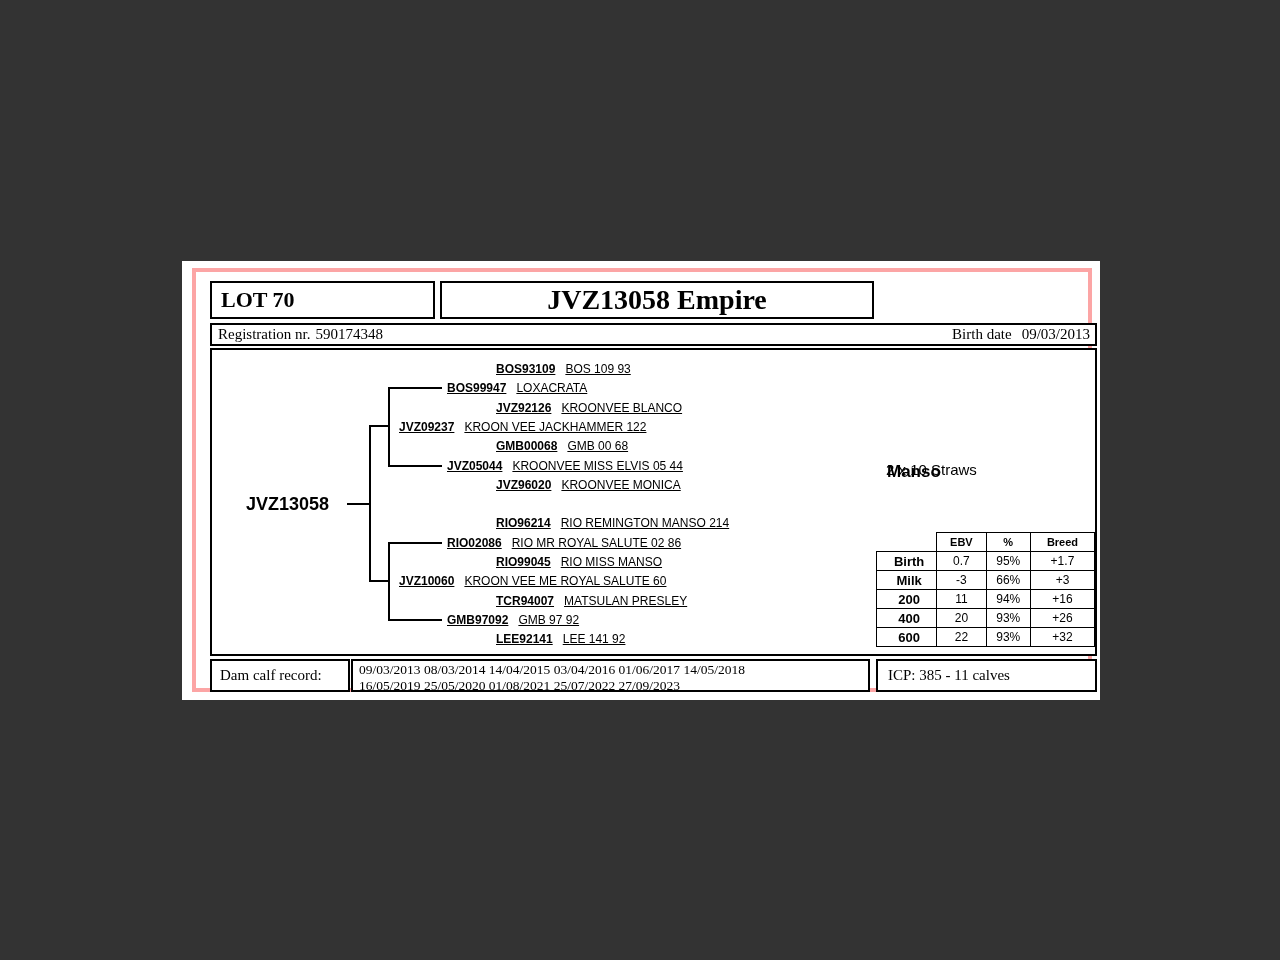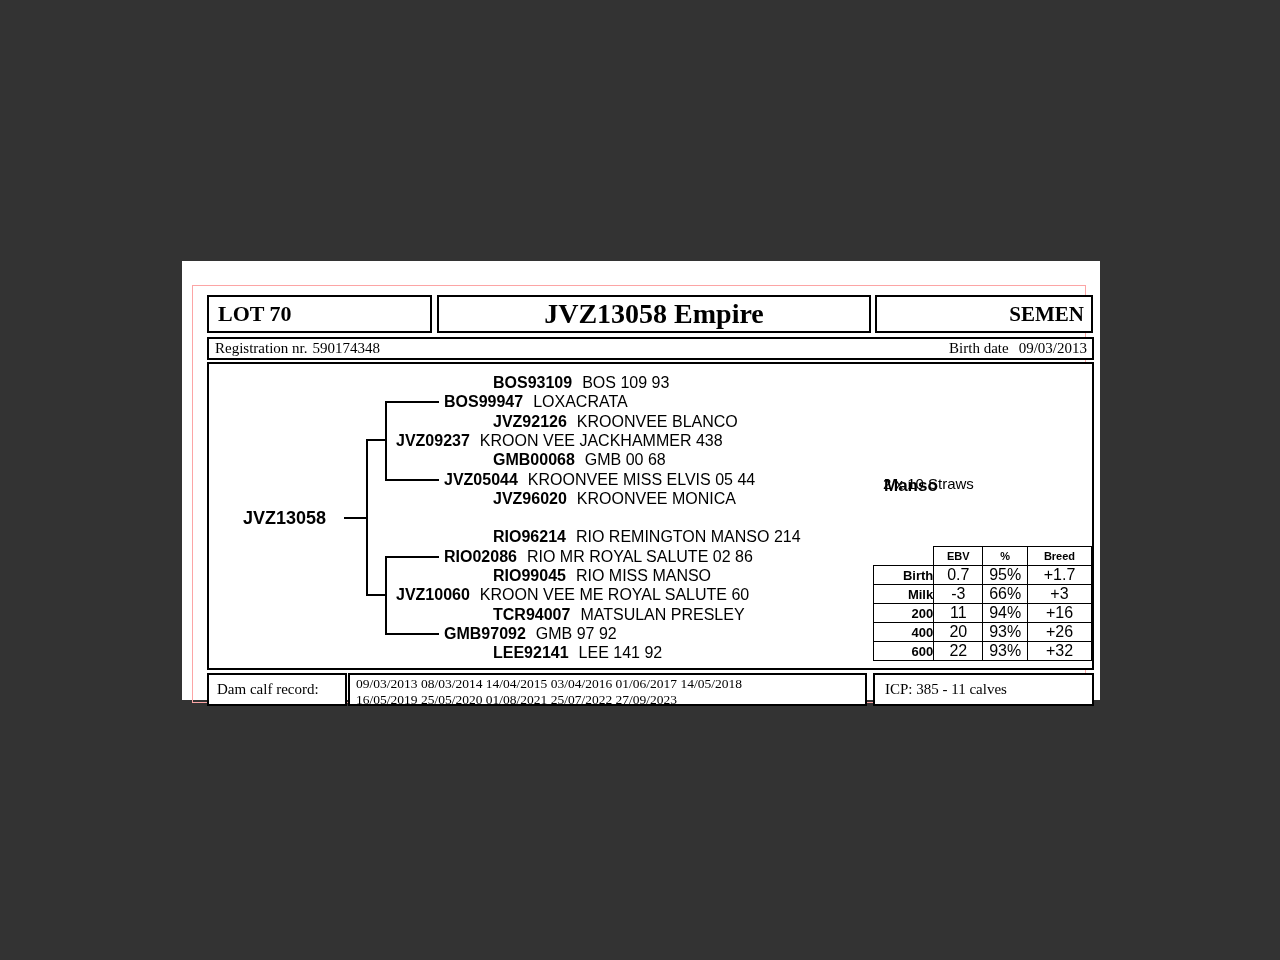--- a/index.html
+++ b/index.html
@@ -6,89 +6,86 @@
   body{
     width:1280px;height:960px;position:relative;overflow:hidden;
     background:#333333;
     font-family:"Liberation Sans",sans-serif;
   }
   .card{
     position:absolute;left:182px;top:261px;width:918px;height:439px;
     background:#ffffff;color:#000;
   }
   .frame{
-    position:absolute;left:10px;top:24px;width:892px;height:416px;
-    border:1px solid #fca5a5;
+    position:absolute;left:10px;top:7px;width:892px;height:416px;
+    border:4px solid #fca5a5;
   }
   .box{position:absolute;border:2px solid #000;box-sizing:border-box;background:#fff;}
   
   .lot-box{left:14px;top:9px;width:225px;height:38px;display:flex;align-items:center;padding-left:9px;}
   .lot-box span{font:bold 22px "Liberation Serif",serif;}
   .title-box{left:244px;top:9px;width:434px;height:38px;display:flex;align-items:center;justify-content:center;}
   .title-box span{font:bold 28px "Liberation Serif",serif;}
   .semen-box{left:682px;top:9px;width:218px;height:38px;display:flex;align-items:center;justify-content:flex-end;padding-right:7px;}
   .semen-box span{font:bold 21px "Liberation Serif",serif;}
   
   .reg-bar{left:14px;top:51px;width:887px;height:23px;display:flex;align-items:center;justify-content:space-between;
     font:15px "Liberation Serif",serif;padding:0 5px 0 6px;gap:12px;}
   .reg-right .val{margin-left:10px;}
   .reg-left .val{margin-left:5px;}
   
   .main-box{left:14px;top:76px;width:887px;height:308px;}
-  .ped-row{position:absolute;white-space:nowrap;font-size:16px;line-height:18px;}
+  .ped-row{position:absolute;white-space:nowrap;font-size:12px;line-height:18px;text-decoration:underline;}
   .ped-row .pid{font-weight:bold;}
   .ped-row .pname{margin-left:10px;}
   .ped-root{position:absolute;left:34px;top:143px;font:bold 18px "Liberation Sans",sans-serif;line-height:22px;}
   .ln{position:absolute;background:#000;}
   .breed-name{position:absolute;left:675px;top:74px;font:bold 17px "Liberation Sans",sans-serif;margin-top:38px;}
   .straws{position:absolute;left:674px;top:111px;font:15px "Liberation Sans",sans-serif;}
   
   table.ebv{position:absolute;left:664px;top:182px;border-collapse:collapse;table-layout:fixed;}
   table.ebv th,table.ebv td{border:1px solid #000;height:18px;padding:0;font-family:"Liberation Sans",sans-serif;}
   table.ebv th{font-size:11px;font-weight:bold;text-align:center;}
   table.ebv th.blank{border:none;background:transparent;}
-  table.ebv td.rowlab{font-size:13px;font-weight:bold;text-align:right;padding-left:5px;}
-  table.ebv td.val{font-size:16px;text-align:center;}
+  table.ebv td.rowlab{font-size:13px;font-weight:bold;text-align:center;padding-left:5px;}
+  table.ebv td.val{font-size:12px;text-align:center;}
   
   .dam-label-box{left:14px;top:387px;width:140px;height:33px;display:flex;align-items:center;padding-left:8px;
     font:15px "Liberation Serif",serif;}
   .dam-dates-box{left:155px;top:387px;width:519px;height:33px;padding:1px 0 16px 6px;
     font:13.5px "Liberation Serif",serif;line-height:15.5px;}
   .icp-box{left:680px;top:387px;width:221px;height:33px;display:flex;align-items:center;padding-left:10px;
     font:15px "Liberation Serif",serif;}
 </style>
 </head>
 <body>
 
 <div class="card">
   <div class="frame">
 
     <div class="box lot-box">
       <span>LOT 70</span>
     </div>
     <div class="box title-box">
       <span>JVZ13058 Empire</span>
     </div>
-    <div class="box semen-box">
-      <span>SEMEN</span>
-    </div>
 
     <div class="box reg-bar">
       <span class="reg-left"><span>Registration nr.</span><span class="val">590174348</span></span>
       <span class="reg-right"><span>Birth date</span><span class="val">09/03/2013</span></span>
     </div>
 
     <div class="box main-box">
 
       <div class="ped-root">JVZ13058</div>
 
       <div class="ped-row" style="left:284px;top:10px"><span class="pid">BOS93109</span><span class="pname">BOS 109 93</span></div>
       <div class="ped-row" style="left:235px;top:29px"><span class="pid">BOS99947</span><span class="pname">LOXACRATA</span></div>
       <div class="ped-row" style="left:284px;top:49px"><span class="pid">JVZ92126</span><span class="pname">KROONVEE BLANCO</span></div>
-      <div class="ped-row" style="left:187px;top:68px"><span class="pid">JVZ09237</span><span class="pname">KROON VEE JACKHAMMER 438</span></div>
+      <div class="ped-row" style="left:187px;top:68px"><span class="pid">JVZ09237</span><span class="pname">KROON VEE JACKHAMMER 122</span></div>
       <div class="ped-row" style="left:284px;top:87px"><span class="pid">GMB00068</span><span class="pname">GMB 00 68</span></div>
       <div class="ped-row" style="left:235px;top:107px"><span class="pid">JVZ05044</span><span class="pname">KROONVEE MISS ELVIS 05 44</span></div>
       <div class="ped-row" style="left:284px;top:126px"><span class="pid">JVZ96020</span><span class="pname">KROONVEE MONICA</span></div>
       <div class="ped-row" style="left:284px;top:164px"><span class="pid">RIO96214</span><span class="pname">RIO REMINGTON MANSO 214</span></div>
       <div class="ped-row" style="left:235px;top:184px"><span class="pid">RIO02086</span><span class="pname">RIO MR ROYAL SALUTE 02 86</span></div>
       <div class="ped-row" style="left:284px;top:203px"><span class="pid">RIO99045</span><span class="pname">RIO MISS MANSO</span></div>
       <div class="ped-row" style="left:187px;top:222px"><span class="pid">JVZ10060</span><span class="pname">KROON VEE ME ROYAL SALUTE 60</span></div>
       <div class="ped-row" style="left:284px;top:242px"><span class="pid">TCR94007</span><span class="pname">MATSULAN PRESLEY</span></div>
       <div class="ped-row" style="left:235px;top:261px"><span class="pid">GMB97092</span><span class="pname">GMB 97 92</span></div>
       <div class="ped-row" style="left:284px;top:280px"><span class="pid">LEE92141</span><span class="pname">LEE 141 92</span></div>

